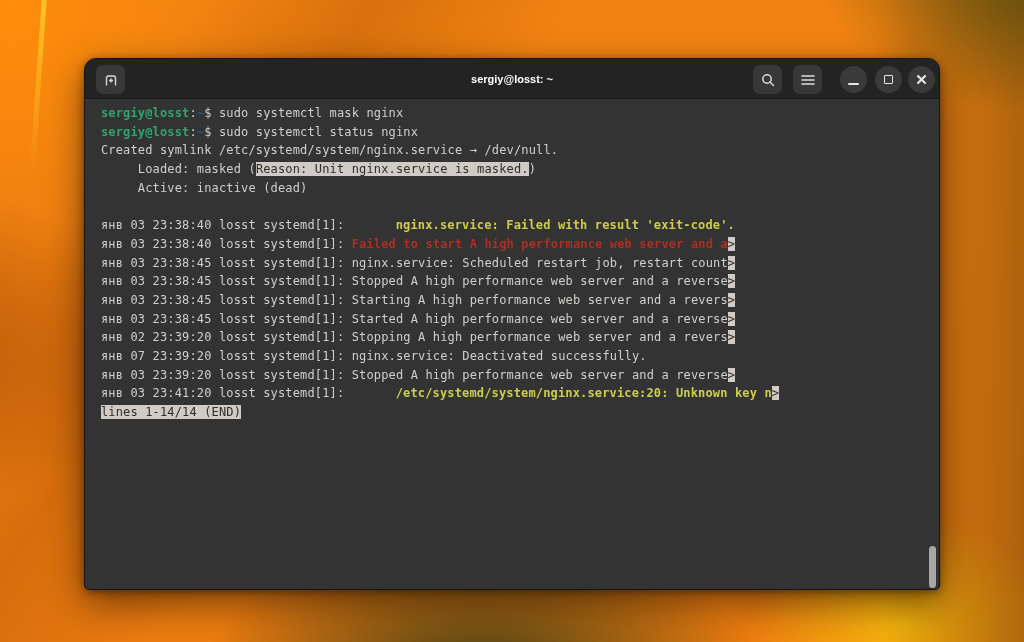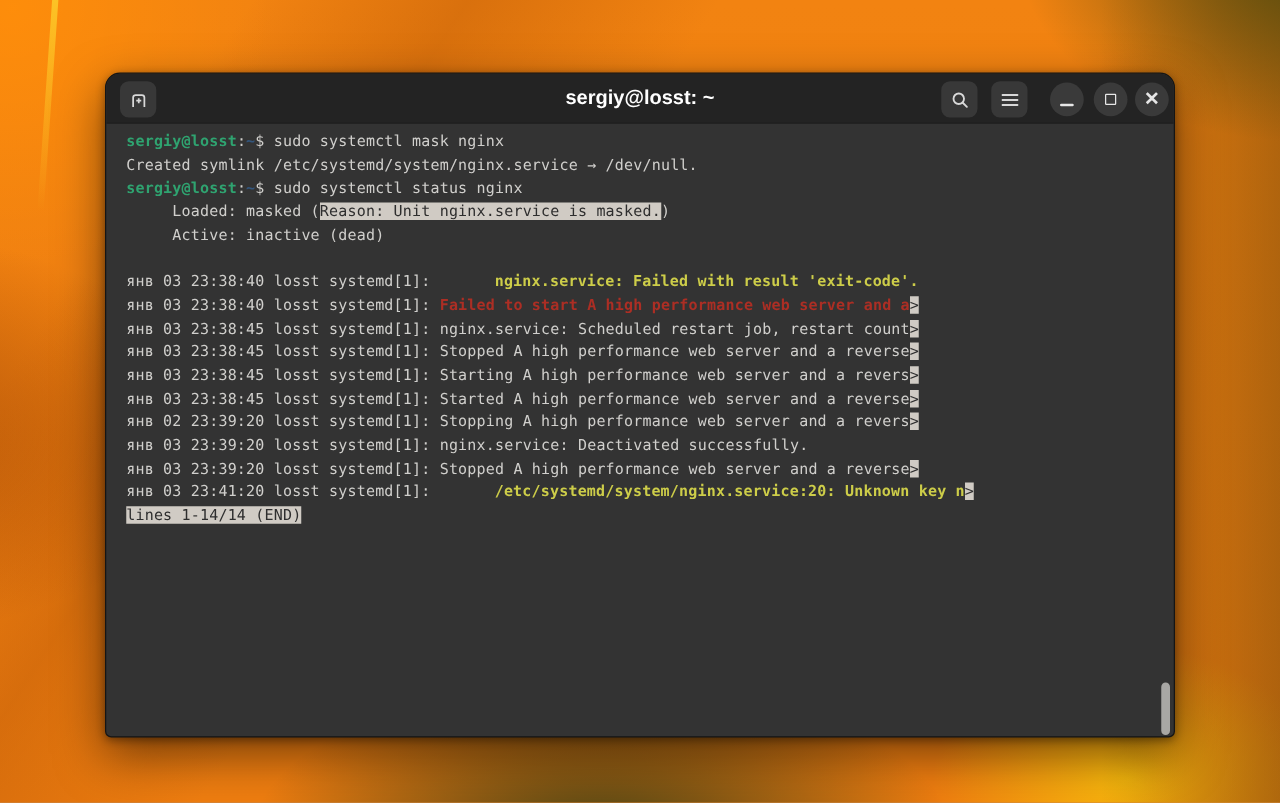--- a/index.html
+++ b/index.html
@@ -52,21 +52,21 @@
     position:absolute; top:7px; width:27px; height:27px; border-radius:50%;
     background:#3a3a3a; display:flex; align-items:center; justify-content:center;
     cursor:pointer; color:#e6e6e6;
   }
   .minbtn { right:72px; }
   .maxbtn { right:37px; }
   .closebtn { right:4px; }
   .win-title {
     position:absolute; left:0; right:0; top:0; height:40px;
     display:flex; align-items:center; justify-content:center;
-    color:#ffffff; font-size:16px; font-weight:bold; pointer-events:none;
+    color:#ffffff; font-size:11px; font-weight:bold; pointer-events:none;
   }
   .min-glyph { width:11px; height:2px; background:#e6e6e6; border-radius:1px; margin-top:8px; }
   .max-glyph { width:9px; height:9px; border:1.5px solid #e6e6e6; border-radius:1px; }
   .close-glyph { font-size:15px; line-height:1; color:#e6e6e6; font-weight:bold; }
 
   
   .screen {
     position:absolute; left:0; right:0; top:41px; bottom:0;
     padding:4px 0 0 16px;
     font-family:"DejaVu Sans Mono", monospace;
@@ -128,32 +128,32 @@
     <div class="circle-btn maxbtn">
       <span class="max-glyph"></span>
     </div>
     <div class="circle-btn closebtn">
       <span class="close-glyph">✕</span>
     </div>
   </div>
 
   <div class="screen">
       <div class="tline"><span class="green">sergiy@losst</span><span class="fg">:</span><span class="blue">~</span><span class="fg">$ sudo systemctl mask nginx</span></div>
+      <div class="tline"><span class="green">sergiy@losst</span><span class="fg">:</span><span class="blue">~</span><span class="fg">$ sudo systemctl status nginx</span></div>
       <div class="tline"><span class="fg">Created symlink /etc/systemd/system/nginx.service → /dev/null.</span></div>
-      <div class="tline"><span class="green">sergiy@losst</span><span class="fg">:</span><span class="blue">~</span><span class="fg">$ sudo systemctl status nginx</span></div>
       <div class="tline"><span class="fg">     Loaded: masked (</span><span class="inv">Reason: Unit nginx.service is masked.</span><span class="fg">)</span></div>
       <div class="tline"><span class="fg">     Active: inactive (dead)</span></div>
       <div class="tline"></div>
       <div class="tline"><span class="fg">янв 03 23:38:40 losst systemd[1]: </span><span class="yellow">nginx.service: Failed with result 'exit-code'.</span></div>
       <div class="tline"><span class="fg">янв 03 23:38:40 losst systemd[1]: </span><span class="red">Failed to start A high performance web server and a</span><span class="inv">&gt;</span></div>
       <div class="tline"><span class="fg">янв 03 23:38:45 losst systemd[1]: nginx.service: Scheduled restart job, restart count</span><span class="inv">&gt;</span></div>
       <div class="tline"><span class="fg">янв 03 23:38:45 losst systemd[1]: Stopped A high performance web server and a reverse</span><span class="inv">&gt;</span></div>
       <div class="tline"><span class="fg">янв 03 23:38:45 losst systemd[1]: Starting A high performance web server and a revers</span><span class="inv">&gt;</span></div>
       <div class="tline"><span class="fg">янв 03 23:38:45 losst systemd[1]: Started A high performance web server and a reverse</span><span class="inv">&gt;</span></div>
       <div class="tline"><span class="fg">янв 02 23:39:20 losst systemd[1]: Stopping A high performance web server and a revers</span><span class="inv">&gt;</span></div>
-      <div class="tline"><span class="fg">янв 03 23:39:20 losst systemd[1]: nginx.service: Deactivated successfully.</span></div>
+      <div class="tline"><span class="fg">янв 07 23:39:20 losst systemd[1]: nginx.service: Deactivated successfully.</span></div>
       <div class="tline"><span class="fg">янв 03 23:39:20 losst systemd[1]: Stopped A high performance web server and a reverse</span><span class="inv">&gt;</span></div>
       <div class="tline"><span class="fg">янв 03 23:41:20 losst systemd[1]: </span><span class="yellow">/etc/systemd/system/nginx.service:20: Unknown key n</span><span class="inv">&gt;</span></div>
       <div class="tline"><span class="inv">lines 1-14/14 (END)</span></div>
     </div>
 
   <div class="scroll-thumb"></div>
 </div>
 
 </body></html>

